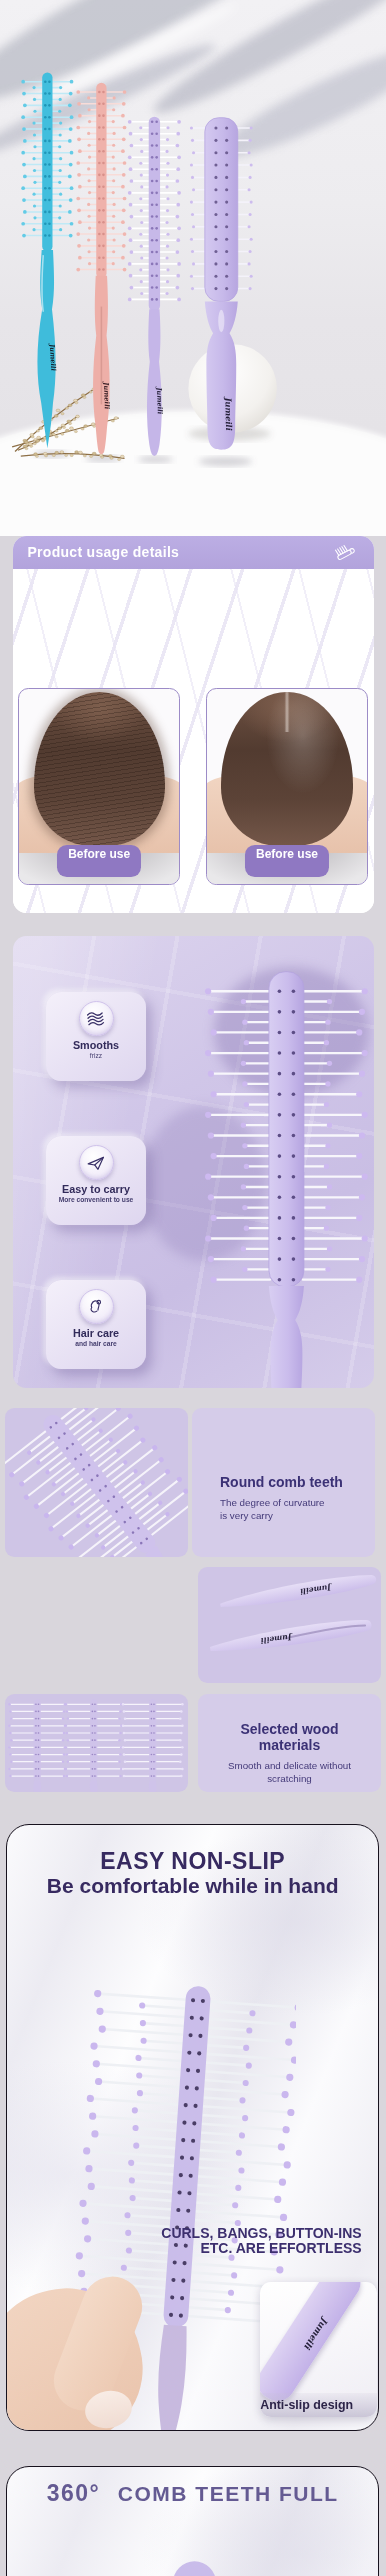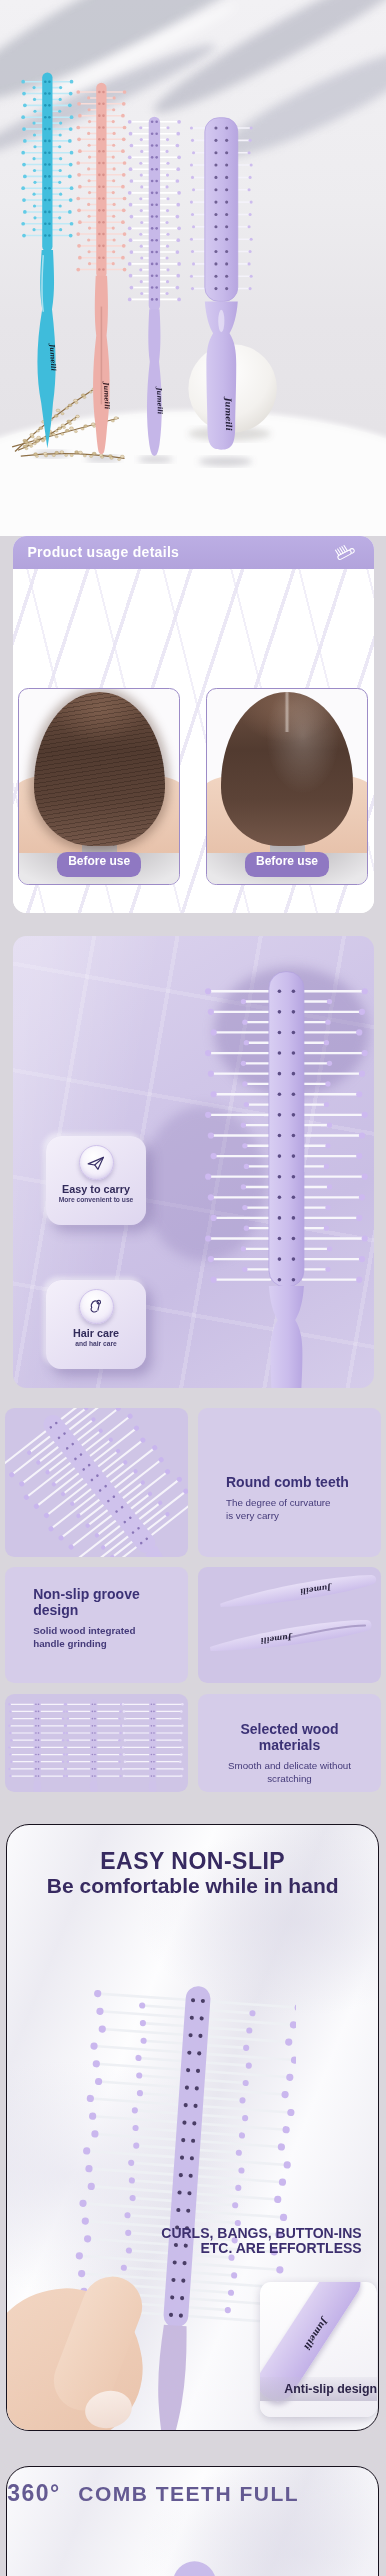--- a/index.html
+++ b/index.html
@@ -44,21 +44,21 @@
         border-radius:50% 50% 44% 44%/60% 60% 38% 38%;
         background:radial-gradient(62% 38% at 50% 10%,#7d5e4d 0%,rgba(125,94,77,0) 60%),
                    linear-gradient(180deg,#6e5142 0%,#523b30 38%,#5c4337 70%,#745749 100%);}
   .hair.frizzy{box-shadow:0 0 9.3px 4.6px rgba(98,72,57,.38);}
   .hair.frizzy:after{content:"";position:absolute;inset:0;border-radius:inherit;
         background:repeating-linear-gradient(171deg,rgba(32,20,14,.28) 0 1px,rgba(255,255,255,0) 1px 4.1px);}
   .hair.smooth:after{content:"";position:absolute;inset:0;border-radius:inherit;
         background:radial-gradient(40% 55% at 62% 28%,rgba(255,255,255,.22),rgba(255,255,255,0) 70%),
         linear-gradient(90deg,rgba(0,0,0,0) 48%,rgba(240,232,226,.55) 50%,rgba(0,0,0,0) 52%);
         background-size:100% 100%,100% 26%;background-repeat:no-repeat;}
-  .pill{position:absolute;bottom:6.7px;left:50%;transform:translateX(-50%);height:25px;line-height:19.6px;
+  .pill{position:absolute;bottom:6.7px;left:50%;transform:translateX(-50%);height:32px;line-height:19.6px;
         padding:0 11px;border-radius:9.8px;background:#8f78c2;color:#fff;font-size:12px;font-weight:bold;white-space:nowrap;}
 
   
   .features-card{position:absolute;top:936px;left:13px;width:361px;height:452px;border-radius:13.4px;overflow:hidden;
         background:linear-gradient(150deg,#ddd5ee 0%,#d0c6e8 38%,#c9bee4 68%,#d5ccea 100%);}
   .features-card .glass{position:absolute;inset:0;
         background:linear-gradient(100deg,rgba(255,255,255,.25) 6%,rgba(255,255,255,0) 34%),
         repeating-linear-gradient(100deg,rgba(255,255,255,0) 0 78px,rgba(255,255,255,.18) 78px 82px),
         repeating-linear-gradient(10deg,rgba(255,255,255,0) 0 101px,rgba(255,255,255,.15) 101px 105px);}
   .leafshadow{position:absolute;border-radius:50%;filter:blur(5.2px);background:rgba(138,117,180,.38);}
@@ -99,27 +99,27 @@
   .hand{position:absolute;background:linear-gradient(160deg,#f2d6c3,#e9c3ab);}
   .h-palm{left:-20.6px;top:464px;width:155px;height:155px;border-radius:48%;transform:rotate(-14deg);}
   .h-thumb{left:61px;top:449px;width:60px;height:139px;border-radius:30px;transform:rotate(21deg);
            background:linear-gradient(100deg,#f4dbc9,#ecc9b2);}
   .h-nail{left:78px;top:566px;width:47px;height:37px;border-radius:50%;transform:rotate(-12deg);
            background:linear-gradient(#f8ece5,#f0dcd2);}
   .inset5{position:absolute;left:253px;top:457px;width:117px;height:135px;border-radius:11.3px;overflow:hidden;
         background:linear-gradient(160deg,#ffffff,#efedf4);box-shadow:0 2.6px 8.2px rgba(55,45,90,.20);}
   .inset-handle{position:absolute;left:30px;top:-27px;width:38px;height:155px;border-radius:17.5px;transform:rotate(33deg);
         background:linear-gradient(90deg,#ddd2f2,#c3b2e8);box-shadow:2.1px 3.1px 5.2px rgba(70,55,110,.25);}
-  .inset-cap{position:absolute;left:0;right:0;bottom:16px;height:24px;line-height:24px;text-align:right;
+  .inset-cap{position:absolute;left:0;right:0;bottom:0;height:24px;line-height:24px;text-align:left;
         font-size:12.4px;font-weight:bold;color:#2c2448;
         background:linear-gradient(180deg,rgba(196,191,210,.15),rgba(196,191,210,.85));}
   .logo-script{font-family:"DejaVu Serif",serif;font-style:italic;font-weight:bold;}
   .inset-logo{position:absolute;left:38px;top:47px;transform:rotate(123deg);font-size:8.8px;color:#241f38;}
 
-  .c6-title{position:absolute;top:13.4px;width:100%;text-align:left;color:#645a92;font-weight:bold;letter-spacing:1.5px;}
+  .c6-title{position:absolute;top:13.4px;width:100%;text-align:center;color:#645a92;font-weight:bold;letter-spacing:1.5px;}
   .c6-deg{font-size:23px;} .c6-rest{font-size:21px;margin-left:17.5px;}
 </style>
 </head>
 <body>
 
 <div class="page">
 
   <section class="hero">
     <div class="vein v1"></div>
     <div class="vein v2"></div>
@@ -851,20 +851,34 @@
         <div class="pill">Before use</div>
       </figure>
     </div>
   </section>
 
   <section class="features-card">
     <div class="glass"></div>
     <div class="leafshadow lf1"></div>
     <div class="leafshadow lf2"></div>
 
+    <div class="tile" style="top:56px">
+      <div class="tile-icon">
+        <svg width="19.6" height="19.6" viewBox="0 0 36 36" fill="none" stroke="#3a3168" stroke-width="2.3" stroke-linecap="round">
+          <g transform="rotate(-8 18 18)">
+            <path d="M4,9 C9,5 13,5 17,9 S26,13 31,9"></path>
+            <path d="M4,15 C9,11 13,11 17,15 S26,19 31,15"></path>
+            <path d="M4,21 C9,17 13,17 17,21 S26,25 31,21"></path>
+            <path d="M4,27 C9,23 13,23 17,27 S26,31 31,27"></path>
+          </g>
+        </svg>
+      </div>
+      <div class="tile-title">Smooths</div>
+      <div class="tile-sub">frizz</div>
+    </div>
 
     <div class="tile" style="top:344px">
       <div class="tile-icon">
         <svg width="19.6" height="19.6" viewBox="0 0 36 36" fill="none" stroke="#3a3168" stroke-width="2.1" stroke-linecap="round">
           <path d="M13,9 C18,5 24,8 24,14 C24,18 22,20 22,24"></path>
           <path d="M13,9 C10,12 9,16 10.5,19.5 C8.5,21.5 9,25 12,26.5 C14.5,28 18,27.5 20,26"></path>
           <circle cx="23.5" cy="9.5" r="3.2"></circle>
         </svg>
       </div>
       <div class="tile-title">Hair care</div>
@@ -1166,35 +1180,26 @@
             <circle cx="6.800000000000001" cy="86" r="2.5" fill="#8a76b8"></circle>
             <circle cx="-6.800000000000001" cy="112" r="2.5" fill="#8a76b8"></circle>
             <circle cx="6.800000000000001" cy="112" r="2.5" fill="#8a76b8"></circle>
             <circle cx="-6.800000000000001" cy="138" r="2.5" fill="#8a76b8"></circle>
             <circle cx="6.800000000000001" cy="138" r="2.5" fill="#8a76b8"></circle>
           </g>
         <path d="M -14,160 C -20,200 -26,230 -22,268 L -4,268 C 2,230 8,200 14,160 Z" fill="#cfc2ec"></path>
       </g>
     </svg>
   </section>
-  <section class="panel text-p" id="p2" style="top:1408px;left:198px;width:183px;height:149px">
+  <section class="panel text-p" id="p2" style="top:1408px;left:192px;width:183px;height:149px">
     <div class="pad">
       <div class="p-title">Round comb teeth</div>
       <div class="p-sub">
         <div>The degree of curvature</div>
         <div>is very carry</div>
-      </div>
-    </div>
-  </section>
-  <section class="panel text-p" id="p3" style="top:1567px;left:5.2px;width:183px;height:116px">
-    <div class="pad">
-      <div class="p-title">Non-slip groove design</div>
-      <div class="p-sub" style="font-weight:bold">
-        <div>Solid wood integrated</div>
-        <div>handle grinding</div>
       </div>
     </div>
   </section>
   <section class="panel photo-p" id="p4" style="top:1567px;left:198px;width:183px;height:116px">
     <svg width="183" height="116" viewBox="0 0 355 226">
       <defs>
         <linearGradient id="hg" x1="0" y1="0" x2="0" y2="1">
           <stop offset="0%" stop-color="#e6def6"></stop>
             <stop offset="100%" stop-color="#cbbdea"></stop>
         </linearGradient>

